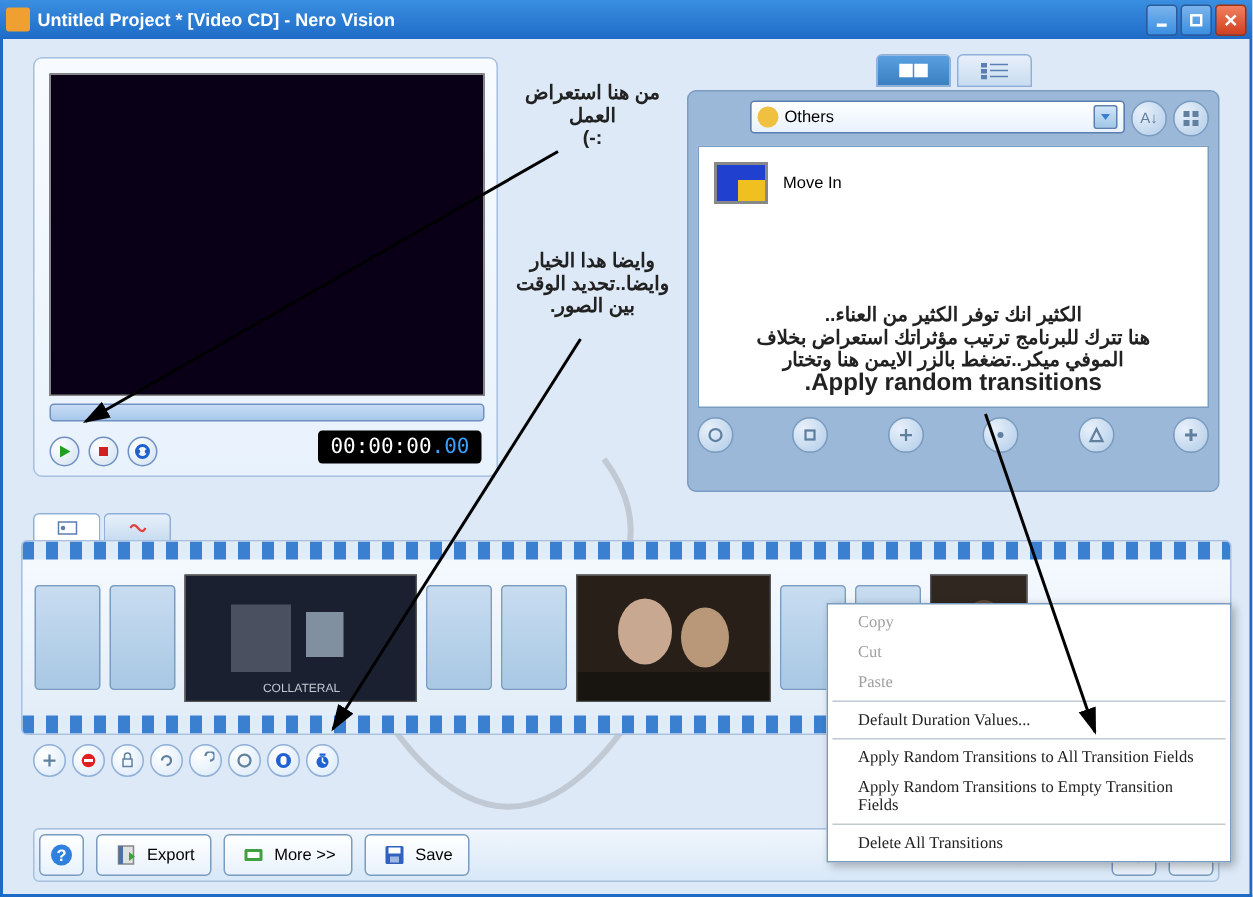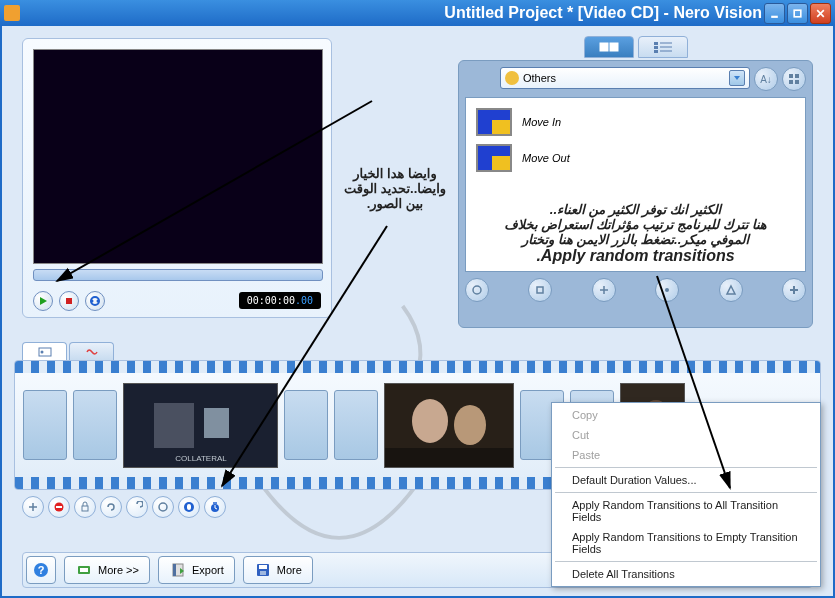--- a/index.html
+++ b/index.html
@@ -1,48 +1,48 @@
 <!DOCTYPE html>
 <html><head>
 <meta charset="utf-8">
 <style>
 * { box-sizing: border-box; margin: 0; padding: 0; }
 body { font-family: Tahoma, Arial, sans-serif; font-size: 11px; background: #fff; width: 835px; height: 598px; overflow: hidden; position: relative; }
 
-.titlebar { background: linear-gradient(to bottom, #3a8fe0, #1e6bc7); height: 26px; display: flex; align-items: center; padding: 0 4px; color: #fff; font-weight: bold; font-size: 16px; text-align: right; }
+.titlebar { background: linear-gradient(to bottom, #3a8fe0, #1e6bc7); height: 26px; display: flex; align-items: center; padding: 0 4px; color: #fff; font-weight: bold; font-size: 12px; }
 .titlebar .icon { width: 16px; height: 16px; background: #f0a030; border-radius: 2px; margin-right: 5px; }
 .titlebar .title { flex: 1; }
 .titlebar .wbtn { width: 21px; height: 21px; margin-left: 2px; background: linear-gradient(to bottom, #7bb4ed, #3a8fe0); border: 1px solid #2a5a9a; border-radius: 3px; display: flex; align-items: center; justify-content: center; }
 .titlebar .wbtn.close { background: linear-gradient(to bottom, #f08060, #d04020); border-color: #a03010; }
 .titlebar .wbtn svg { width: 11px; height: 11px; }
 
 .mainarea { position: absolute; top: 26px; left: 0; right: 0; bottom: 0; background: #dde9f7; border: 2px solid #1e6bc7; border-top: none; }
 
 .bg-cal { position: absolute; inset: 3px; opacity: 0.25; overflow: hidden; }
 .bg-cal svg { width: 100%; height: 100%; }
 
 .preview-panel { position: absolute; left: 20px; top: 12px; width: 310px; height: 280px; background: linear-gradient(to bottom, #f7fbff, #e8f2fc); border: 1px solid #a8c0e0; border-radius: 6px; }
 .preview-screen { position: absolute; left: 10px; top: 10px; width: 290px; height: 215px; background: #090018; border: 1px solid #888; }
 .preview-bar { position: absolute; left: 10px; top: 230px; width: 290px; height: 12px; background: linear-gradient(to bottom, #c8dcf4, #a8c8ec); border: 1px solid #7090c0; border-radius: 3px; }
 .preview-controls { position: absolute; left: 10px; bottom: 6px; display: flex; align-items: center; gap: 6px; }
 .pcbtn { width: 20px; height: 20px; border-radius: 50%; background: radial-gradient(circle at 30% 30%, #fff, #d0e0f0); border: 1px solid #7090c0; display: flex; align-items: center; justify-content: center; }
-.timecode { position: absolute; right: 10px; bottom: 8px; background: #000; color: #fff; padding: 3px 8px; font-family: monospace; font-size: 10px; border-radius: 3px; }
+.timecode { position: absolute; right: 10px; bottom: 8px; background: #000; color: #fff; padding: 3px 8px; font-family: monospace; font-size: 14px; border-radius: 3px; }
 .timecode .frames { color: #3a9fff; }
 
 .toptabs { position: absolute; right: 20px; top: 10px; width: 355px; height: 24px; display: flex; gap: 4px; justify-content: center; }
 .toptab { width: 50px; height: 22px; background: linear-gradient(to bottom, #e8f0fa, #c8dcf0); border: 1px solid #90b0d8; border-radius: 4px 4px 0 0; display: flex; align-items: center; justify-content: center; }
 .toptab.active { background: linear-gradient(to bottom, #5a9fe0, #3a7fc0); }
 
 .trans-panel { position: absolute; right: 20px; top: 34px; width: 355px; height: 268px; background: #9cb8d8; border: 1px solid #7a9cc0; border-radius: 6px; padding: 6px; }
 .trans-top { display: flex; gap: 4px; margin-bottom: 6px; padding-left: 35px; }
 .combo { flex: 1; height: 22px; background: linear-gradient(to bottom, #fff, #e8f2fc); border: 1px solid #5a7fb0; border-radius: 3px; display: flex; align-items: center; padding: 0 4px; }
 .combo .av { width: 14px; height: 14px; background: #f0c040; border-radius: 50%; margin-right: 4px; }
 .combo .dd { width: 16px; height: 16px; background: linear-gradient(to bottom, #d0e4f8, #a0c8e8); border: 1px solid #5a7fb0; border-radius: 2px; margin-left: auto; display: flex; align-items: center; justify-content: center; }
 .rbtn { width: 24px; height: 24px; border-radius: 50%; background: radial-gradient(circle at 30% 30%, #e8f0fa, #b0cce8); border: 1px solid #7a9cc0; display: flex; align-items: center; justify-content: center; color: #6080a0; font-size: 10px; }
-.trans-list { background: #fff; border: 1px solid #7a9cc0; height: 175px; padding: 6px; position: relative; font-style: italic; }
+.trans-list { background: #fff; border: 1px solid #7a9cc0; height: 175px; padding: 6px; position: relative; }
 .trans-item { display: flex; align-items: center; gap: 10px; padding: 4px; }
 .trans-thumb { width: 36px; height: 28px; background: #2040d0; border: 2px solid #888; position: relative; }
 .trans-thumb::after { content: ''; position: absolute; right: 0; bottom: 0; width: 18px; height: 14px; background: #f0c020; }
 .trans-bot { display: flex; gap: 6px; margin-top: 6px; justify-content: space-between; }
 
 .ar-over { position: absolute; font-family: Tahoma, Arial; direction: rtl; text-align: center; font-size: 13px; font-weight: bold; color: #222; }
 
 .timeline-tabs { position: absolute; left: 20px; top: 316px; display: flex; gap: 2px; }
 .tltab { width: 45px; height: 18px; background: linear-gradient(to bottom, #e8f0fa, #c8dcf0); border: 1px solid #90b0d8; border-bottom: none; border-radius: 4px 4px 0 0; display: flex; align-items: center; justify-content: center; }
 .tltab.active { background: #fff; }
@@ -61,21 +61,21 @@
 .clip.w3 { width: 65px; }
 
 .toolbar { position: absolute; left: 20px; top: 470px; display: flex; gap: 4px; }
 .tbtn { width: 22px; height: 22px; border-radius: 50%; background: radial-gradient(circle at 30% 30%, #fff, #d8e8f8); border: 1px solid #90b0d8; display: flex; align-items: center; justify-content: center; }
 
 .bottombar { position: absolute; left: 20px; right: 20px; bottom: 8px; height: 36px; display: flex; align-items: center; gap: 8px; background: linear-gradient(to bottom, #f0f6fc, #d8e8f8); border: 1px solid #a8c0e0; border-radius: 4px; padding: 3px; }
 .bbtn { height: 28px; padding: 0 10px; background: linear-gradient(to bottom, #fff, #e8f2fc); border: 1px solid #7a9cc0; border-radius: 4px; display: flex; align-items: center; gap: 5px; font-size: 11px; }
 .bbtn .ic { width: 18px; height: 18px; display: flex; align-items: center; justify-content: center; }
 
 .ctxmenu { position: absolute; right: 12px; top: 376px; width: 270px; background: #fff; border: 1px solid #7a9cc0; box-shadow: 2px 2px 6px rgba(0,0,0,0.3); padding: 2px; }
-.ctxitem { padding: 4px 18px; font-size: 11px; color: #222; }
+.ctxitem { padding: 4px 18px; font-size: 11px; color: #222; font-family: Liberation Serif, serif; }
 .ctxitem.disabled { color: #a0a0a0; }
 .ctxsep { height: 1px; background: #c0c8d0; margin: 2px 1px; }
 
 .arrow { position: absolute; pointer-events: none; }
 </style>
 </head>
 <body>
 
 <div class="titlebar">
   <div class="icon"></div>
@@ -125,20 +125,24 @@
           <svg width="12" height="12" viewBox="0 0 12 12">
             <circle cx="6" cy="6" r="4" fill="none" stroke="#2060d0" stroke-width="2"></circle>
             <circle cx="3" cy="6" r="1.5" fill="#2060d0"></circle>
             <circle cx="9" cy="6" r="1.5" fill="#2060d0"></circle>
           </svg>
         </div>
     </div>
     <div class="timecode"><span>00:00:00</span><span class="frames">.00</span></div>
   </div>
 
+  <div class="ar-over" style="left:338px; top:28px; width:110px;">
+    <div>من هنا استعراض العمل</div>
+    <div>:-)</div>
+  </div>
   <div class="ar-over" style="left:338px; top:140px; width:110px;">وايضا هدا الخيار وايضا..تحديد الوقت بين الصور.</div>
 
   <div class="toptabs">
     <div class="toptab active">
         <svg width="20" height="12" viewBox="0 0 20 12">
           <rect x="1" y="2" width="8" height="8" fill="#fff" stroke="#fff"></rect>
           <rect x="11" y="2" width="8" height="8" fill="#fff" stroke="#fff"></rect>
         </svg>
       </div>
     <div class="toptab">
@@ -172,24 +176,20 @@
             <rect x="1" y="7" width="4" height="4" fill="#6080a0"></rect>
             <rect x="7" y="7" width="4" height="4" fill="#6080a0"></rect>
           </svg>
         </div>
     </div>
     <div class="trans-list">
       <div class="trans-item">
         <div class="trans-thumb"></div>
         <span>Move In</span>
       </div>
-      <div class="trans-item">
-        <div class="trans-thumb"></div>
-        <span>Move Out</span>
-      </div>
       <div class="ar-over" style="position:absolute; left:6px; right:6px; bottom:6px; text-align:center;">
         <div>الكثير انك توفر الكثير من العناء..</div>
         <div>هنا تترك للبرنامج ترتيب مؤثراتك استعراض بخلاف</div>
         <div>الموفي ميكر..تضغط بالزر الايمن هنا وتختار</div>
         <div style="font-size:16px;">Apply random transitions.</div>
       </div>
     </div>
     <div class="trans-bot">
       <div class="rbtn">
           <svg width="12" height="12" viewBox="0 0 12 12">
@@ -328,45 +328,45 @@
       <div class="ic">
           <svg width="16" height="16" viewBox="0 0 16 16">
             <circle cx="8" cy="8" r="7" fill="#3080e0"></circle>
             <text x="8" y="12" fill="#fff" font-size="11" font-weight="bold" text-anchor="middle">?</text>
           </svg>
         </div>
     </div>
     <div class="bbtn">
       <div class="ic">
           <svg width="16" height="16" viewBox="0 0 16 16">
-            <rect x="2" y="4" width="12" height="8" fill="#40a040" rx="1"></rect>
-            <rect x="4" y="6" width="8" height="4" fill="#fff"></rect>
-          </svg>
-        </div>
-      <span>More &gt;&gt;</span>
-    </div>
-    <div class="bbtn">
-      <div class="ic">
-          <svg width="16" height="16" viewBox="0 0 16 16">
             <rect x="3" y="2" width="10" height="12" fill="#e0e0e0" stroke="#888"></rect>
             <rect x="3" y="2" width="3" height="12" fill="#5070a0"></rect>
             <polygon points="10,6 14,9 10,12" fill="#40a040"></polygon>
           </svg>
         </div>
       <span>Export</span>
     </div>
     <div class="bbtn">
       <div class="ic">
           <svg width="16" height="16" viewBox="0 0 16 16">
+            <rect x="2" y="4" width="12" height="8" fill="#40a040" rx="1"></rect>
+            <rect x="4" y="6" width="8" height="4" fill="#fff"></rect>
+          </svg>
+        </div>
+      <span>More &gt;&gt;</span>
+    </div>
+    <div class="bbtn">
+      <div class="ic">
+          <svg width="16" height="16" viewBox="0 0 16 16">
             <rect x="2" y="2" width="12" height="12" fill="#3060c0" rx="1"></rect>
             <rect x="4" y="3" width="8" height="4" fill="#fff"></rect>
             <rect x="5" y="9" width="6" height="4" fill="#a0b8e0"></rect>
           </svg>
         </div>
-      <span>More</span>
+      <span>Save</span>
     </div>
     <div style="flex:1"></div>
     <div class="bbtn" style="width:30px;padding:0;justify-content:center;">
       <div class="ic">
           <svg width="16" height="16" viewBox="0 0 16 16">
             <path d="M5 8 L3 6 L5 4 M3 6 L10 6 Q13 6 13 9 Q13 12 10 12" fill="none" stroke="#3070d0" stroke-width="2"></path>
           </svg>
         </div>
     </div>
     <div class="bbtn" style="width:30px;padding:0;justify-content:center;">

